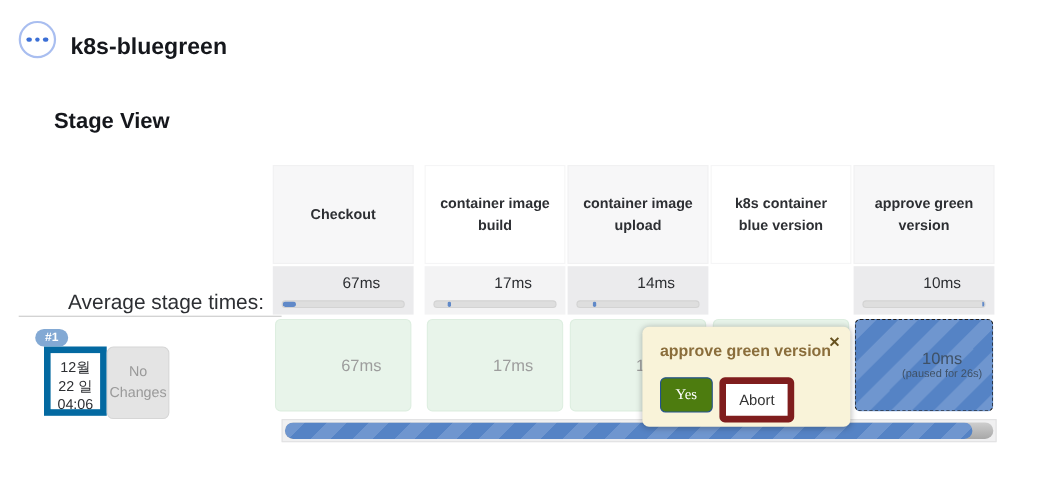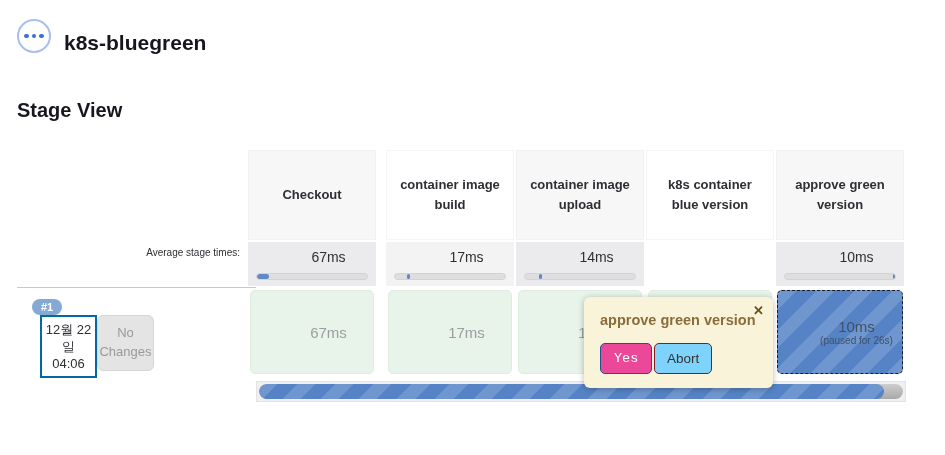--- a/index.html
+++ b/index.html
@@ -6,52 +6,52 @@
   body { font-family:"Liberation Sans", sans-serif; background:#fff; }
   #screen { position:relative; width:945px; height:455px; background:#fff; overflow:hidden; }
 
   
   .job-icon { position:absolute; left:17px; top:19px; width:34px; height:34px;
     border:2.5px solid #a9bef0; border-radius:50%;
     display:flex; align-items:center; justify-content:center; gap:3px; }
   .job-icon i { width:4.5px; height:4.5px; border-radius:50%; background:#3b6fd6; }
   .page-title { position:absolute; left:64px; top:31px; font-size:21px; font-weight:bold; color:#15171c; }
   .section-heading { position:absolute; left:17px; font-size:20px; font-weight:bold; color:#15171c; }
-  #stage-view-heading { top:99px; }
+  #stage-view-heading { top:99px;margin-left:32px; }
   #permalinks-heading { top:417px; }
 
   
   .col { position:absolute; width:128px;padding-left:33px; }
   .cl0 { left:248px; } .cl1 { left:386px; } .cl2 { left:516px; } .cl3 { left:646px; } .cl4 { left:776px; }
 
   .head-cell { top:150px; height:90px; display:flex; align-items:center; justify-content:center;
     text-align:center; font-size:13px; font-weight:bold; color:#2d2f33; line-height:1.55; padding:0 12px; }
   .head-odd  { background:#f7f7f8; border:1px solid #f1f1f2; }
   .head-even { background:#ffffff; border:1px solid #f5f5f6; }
 
   .avg-cell { top:242px; height:44px; text-align:center; font-size:14px; color:#2d2f33; padding-top:7px; }
   .avg-odd  { background:#ebebed; }
   .avg-even { background:#f3f3f4; }
   .avg-bar-track { position:absolute; left:8px; right:8px; bottom:6px; height:7px;
     background:#dedede; border:1px solid #d3d3d3; border-radius:4px; overflow:hidden; }
   .avg-bar-fill { position:absolute; top:0; bottom:0; background:#6089c8; border-radius:3px; }
 
-  .avg-label { position:absolute; left:0; top:230px; width:248px; height:44px;
+  .avg-label { position:absolute; left:0; top:254px; width:248px; height:44px;
     display:flex; align-items:center; justify-content:flex-end; padding-right:8px;
-    font-size:10px; color:#2d2f33;padding-left:40px; }
+    font-size:19px; color:#2d2f33;padding-left:40px; }
 
   
   .build-left { position:absolute; left:17px; top:287px; width:239px; height:95px;
     background:#fff; border-top:1px solid #c9c9c9; }
   .build-badge { position:absolute; left:15px; top:11px; background:#83a9d4; color:#fff;
     font-size:11px; font-weight:bold; padding:2px 9px; border-radius:10px; }
   .build-datebox { position:absolute; left:23px; top:27px; width:57px; height:63px;
-    background:#fff; border:2px solid #0369a1; text-align:center; font-size:13px; color:#2d2f33;
+    background:#fff; border:6px solid #0369a1; text-align:center; font-size:13px; color:#2d2f33;
     display:flex; flex-direction:column; justify-content:space-between; padding:5px 2px 6px; line-height:1.3; }
-  .build-changes { position:absolute; left:80px; top:27px; width:57px; height:56px;
+  .build-changes { position:absolute; left:80px; top:27px; width:57px; height:66px;
     background:#e4e4e4; border:1px solid #d6d6d6; border-radius:6px;
     display:flex; align-items:center; justify-content:center; text-align:center;
     font-size:13px; color:#9a9a9a; line-height:1.45; }
 
   .stage-cell { top:290px; height:84px; border-radius:5px; margin:0;
     display:flex; flex-direction:column; align-items:center; justify-content:center;
     font-size:15px; }
   .stage-success { background:#e8f4ea; border:1px solid #ddeee0; color:#9d9d9d; width:124px; margin-left:2px; }
   .stage-paused { background:repeating-linear-gradient(135deg,#6f96cf 0 13px,#5583c5 13px 27px);
     border:1.5px dashed #1c1c1c; color:#3f5166; width:126px; margin-left:1px; }
@@ -63,25 +63,25 @@
   .total-bar-track { position:absolute; left:2px; top:2px; right:2px; bottom:2px;
     background:linear-gradient(#cecece,#a8a8a8); border-radius:8px; overflow:hidden; }
   .total-bar-fill { position:absolute; left:0; top:0; bottom:0; border-radius:8px;
     background:repeating-linear-gradient(135deg,#6f96cf 0 13px,#5583c5 13px 27px); }
 
   
   .popup { position:absolute; left:584px; top:297px; width:189px; height:91px;
     background:#f9f3d9; border-radius:6px; box-shadow:0 1px 6px rgba(0,0,0,.28); z-index:5; }
   .popup-title { position:absolute; left:16px; top:15px; font-size:14.5px; font-weight:bold; color:#8a6d3b; }
   .popup-close { position:absolute; right:9px; top:6px; font-size:13px; font-weight:bold; color:#66511f; cursor:pointer; }
-  .popup-btn-yes { position:absolute; left:16px; top:46px; background:#ec4899; color:#fff;
+  .popup-btn-yes { position:absolute; left:16px; top:46px; background:#4d7c0f; color:#fff;
     border:1px solid #24528f; border-radius:5px; font-size:13.5px; padding:7px 13px;
-    font-family:Liberation Mono, monospace; cursor:pointer; }
-  .popup-btn-abort { position:absolute; left:70px; top:46px; background:#7dd3fc; color:#333;
-    border:1px solid #7f1d1d; border-radius:5px; font-size:13.5px; padding:7px 12px;
+    font-family:Liberation Serif, serif; cursor:pointer; }
+  .popup-btn-abort { position:absolute; left:70px; top:46px; background:#ffffff; color:#333;
+    border:6px solid #7f1d1d; border-radius:5px; font-size:13.5px; padding:7px 12px;
     font-family:"Liberation Sans", sans-serif; cursor:pointer; }
 </style>
 </head>
 <body>
 
 <div id="screen">
 
   <span class="job-icon">
       <i></i>
       <i></i>

